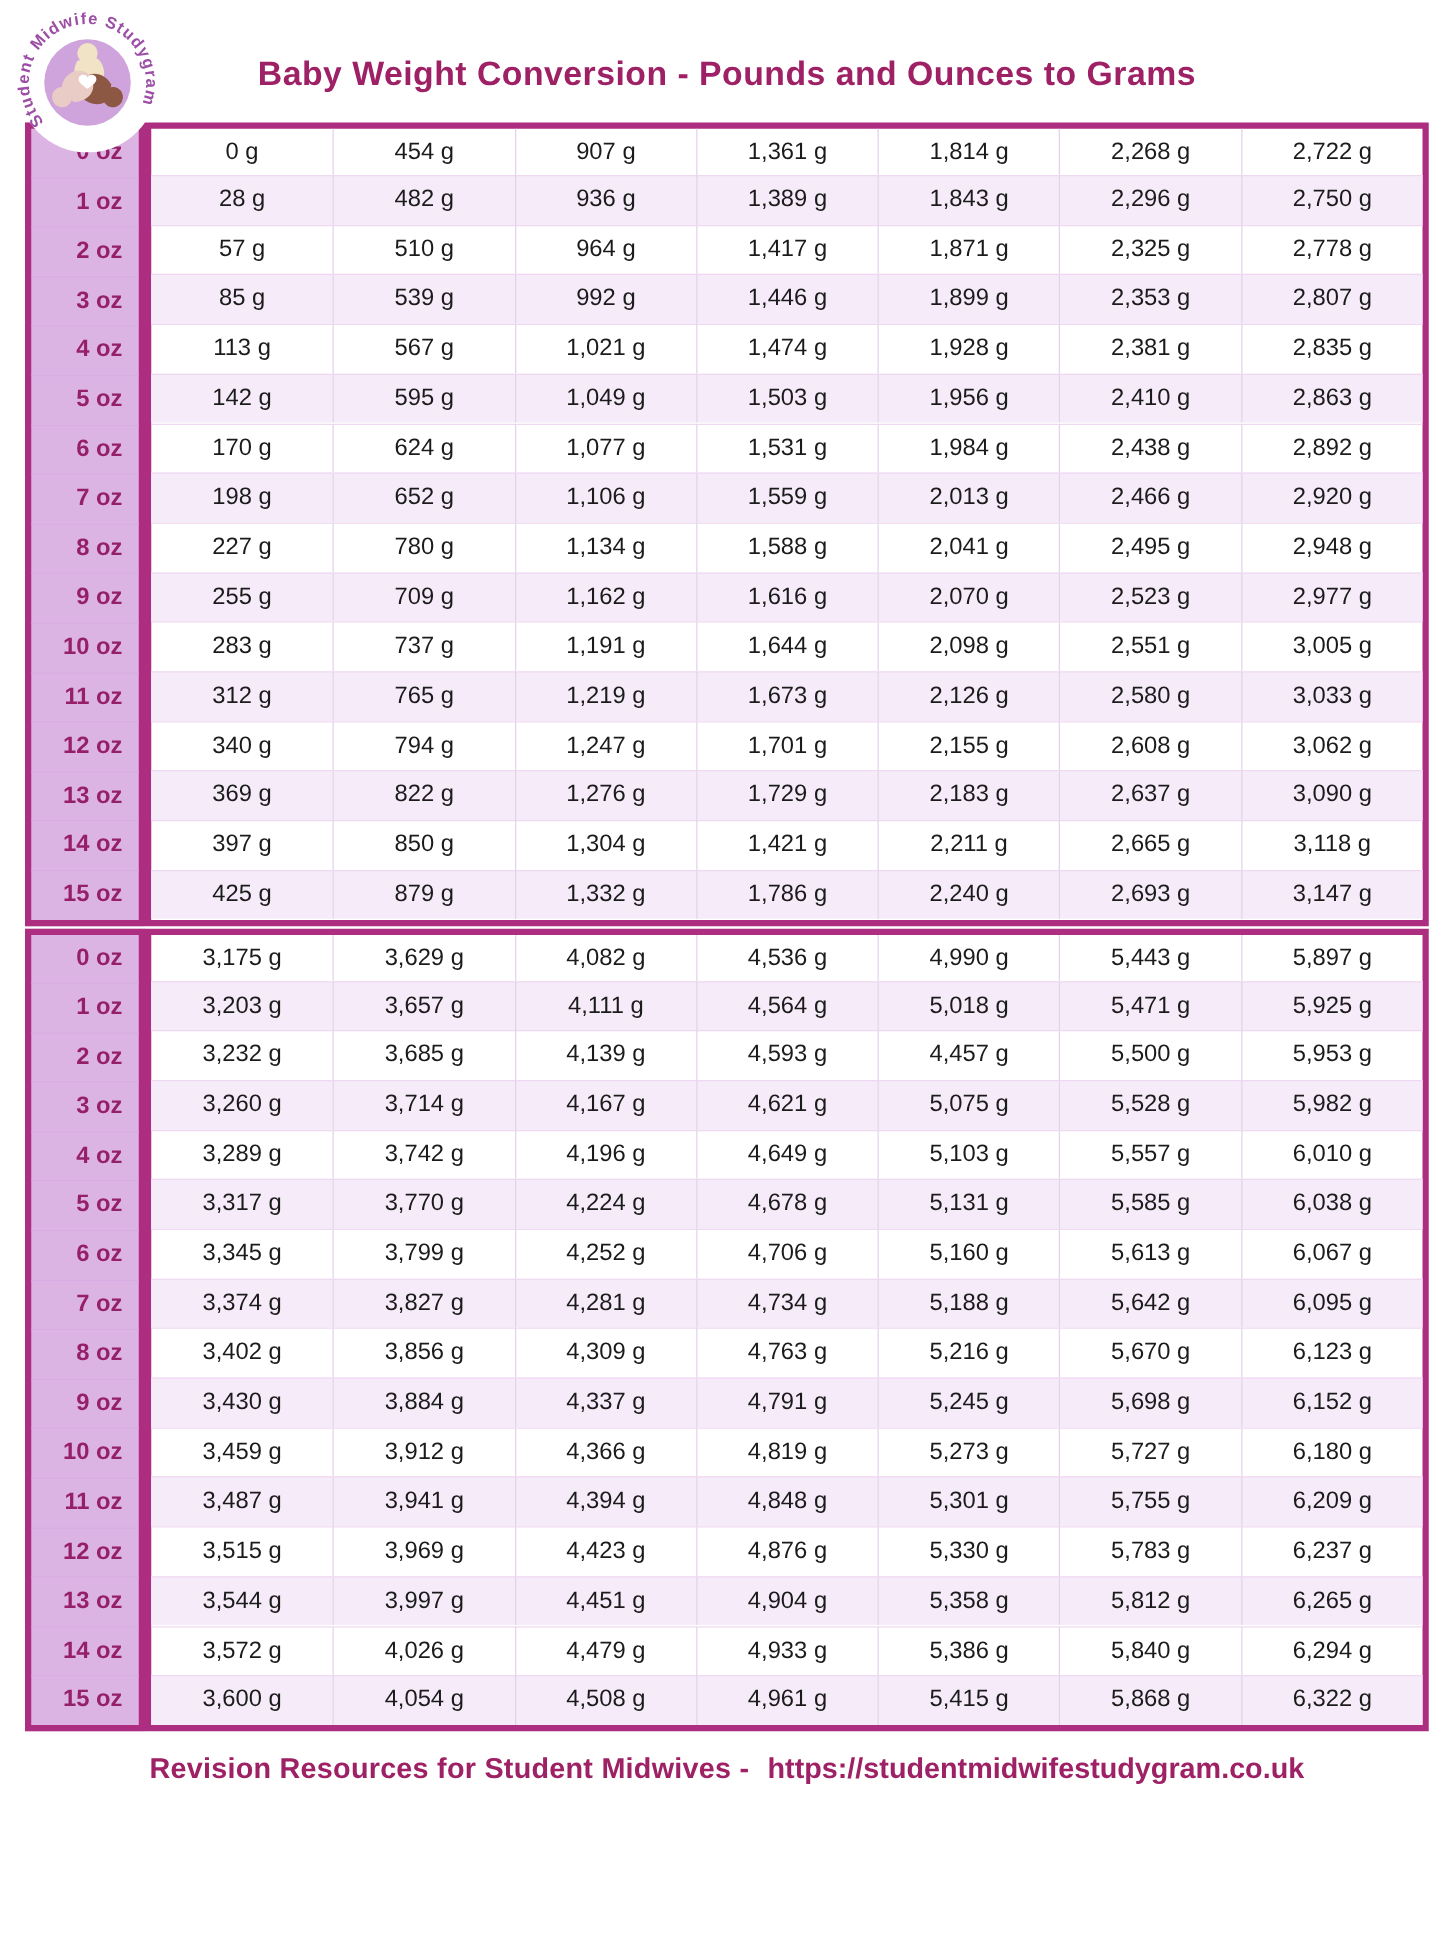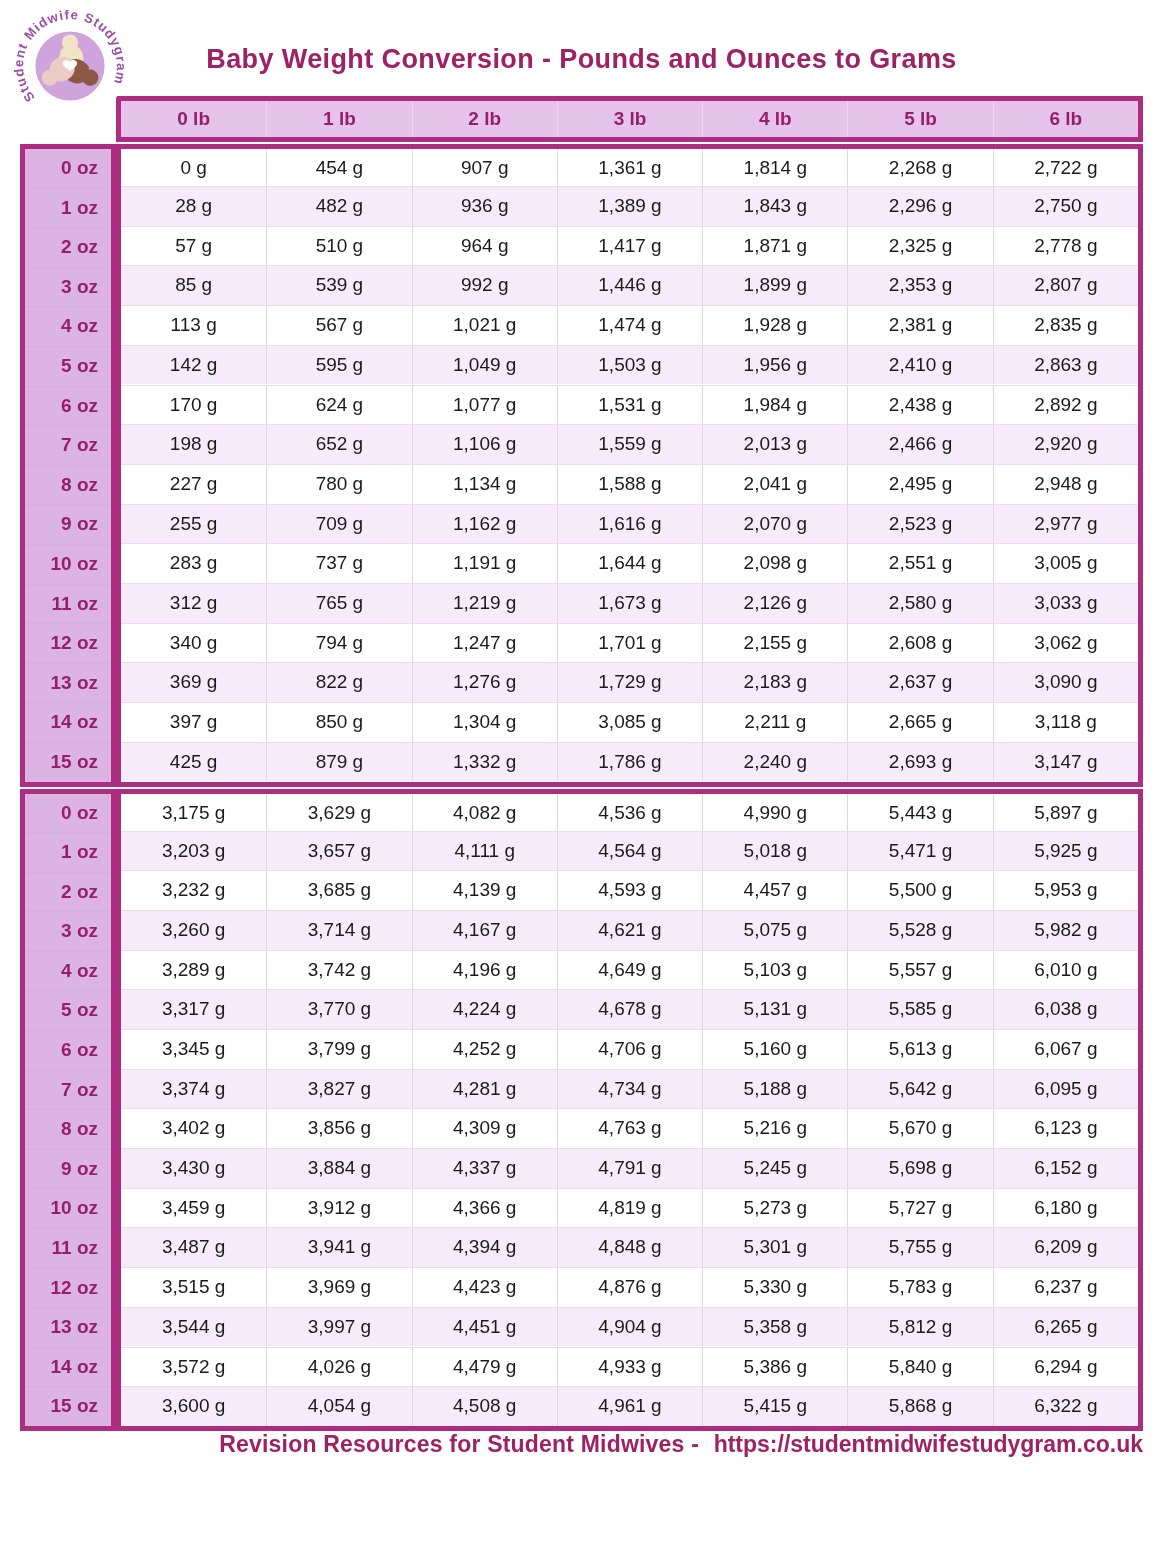--- a/index.html
+++ b/index.html
@@ -62,21 +62,21 @@
     background:#ffffff;border:5px solid var(--border);
   }
   .data-cell{
     height:39.6px;line-height:38.6px;text-align:center;font-size:19px;color:#1b1b1b;
     border-left:1px solid var(--thin-v);border-top:1px solid var(--thin-h);
   }
   .data-cell.c0{border-left:none;}
   .data-cell.r0{border-top:none;height:37px;}
   .data-cell.alt{background:var(--alt-bg);}
   .footer{
-    margin-top:0;text-align:right;font-size:23px;font-weight:bold;
+    margin-top:16px;text-align:center;font-size:23px;font-weight:bold;
     color:var(--title-text);letter-spacing:.2px;
   }
   .footer .url{margin-left:8px;letter-spacing:0;}
   .logo svg .ring-text{
     font-family:"Liberation Sans", sans-serif;font-size:13px;font-weight:bold;
     letter-spacing:1px;fill:var(--logo-text);
   }
 </style>
 </head>
 <body>
@@ -101,32 +101,20 @@
         <path d="M55 51 c-1.8 -3.4 -7 -2.2 -7 1.4 c0 2.8 3.6 5 7 7.6 c3.4 -2.6 7 -4.8 7 -7.6 c0 -3.6 -5.2 -4.8 -7 -1.4 Z" fill="#ffffff"></path>
         <text class="ring-text">
           <textPath href="#circ" xlink:href="#circ" startOffset="2">Student Midwife Studygram</textPath>
         </text>
       </svg>
     </div>
     <h1 class="title">Baby Weight Conversion - Pounds and Ounces to Grams</h1>
   </div>
 
   <div class="tbl" id="tbl">
-      <div class="lb-row">
-        <div class="spacer"></div>
-        <div class="lb-box">
-          <div class="lb-cell">0 lb</div>
-          <div class="lb-cell">1 lb</div>
-          <div class="lb-cell">2 lb</div>
-          <div class="lb-cell">3 lb</div>
-          <div class="lb-cell">4 lb</div>
-          <div class="lb-cell">5 lb</div>
-          <div class="lb-cell">6 lb</div>
-        </div>
-      </div>
       <div class="body-row">
         <div class="oz-box">
           <div class="oz-cell">0 oz</div>
           <div class="oz-cell">1 oz</div>
           <div class="oz-cell">2 oz</div>
           <div class="oz-cell">3 oz</div>
           <div class="oz-cell">4 oz</div>
           <div class="oz-cell">5 oz</div>
           <div class="oz-cell">6 oz</div>
           <div class="oz-cell">7 oz</div>
@@ -234,21 +222,21 @@
           <div class="data-cell c0 alt">369 g</div>
           <div class="data-cell alt">822 g</div>
           <div class="data-cell alt">1,276 g</div>
           <div class="data-cell alt">1,729 g</div>
           <div class="data-cell alt">2,183 g</div>
           <div class="data-cell alt">2,637 g</div>
           <div class="data-cell alt">3,090 g</div>
           <div class="data-cell c0">397 g</div>
           <div class="data-cell">850 g</div>
           <div class="data-cell">1,304 g</div>
-          <div class="data-cell">3,085 g</div>
+          <div class="data-cell">1,421 g</div>
           <div class="data-cell">2,211 g</div>
           <div class="data-cell">2,665 g</div>
           <div class="data-cell">3,118 g</div>
           <div class="data-cell c0 alt">425 g</div>
           <div class="data-cell alt">879 g</div>
           <div class="data-cell alt">1,332 g</div>
           <div class="data-cell alt">1,786 g</div>
           <div class="data-cell alt">2,240 g</div>
           <div class="data-cell alt">2,693 g</div>
           <div class="data-cell alt">3,147 g</div>

